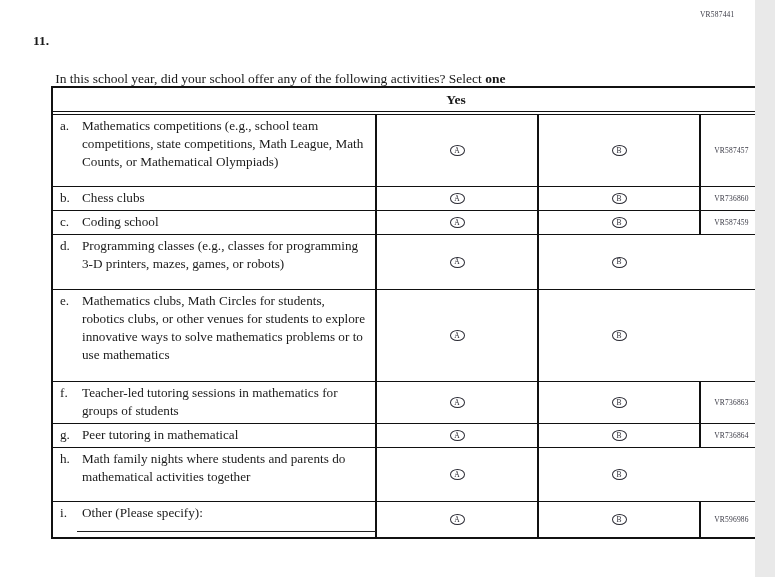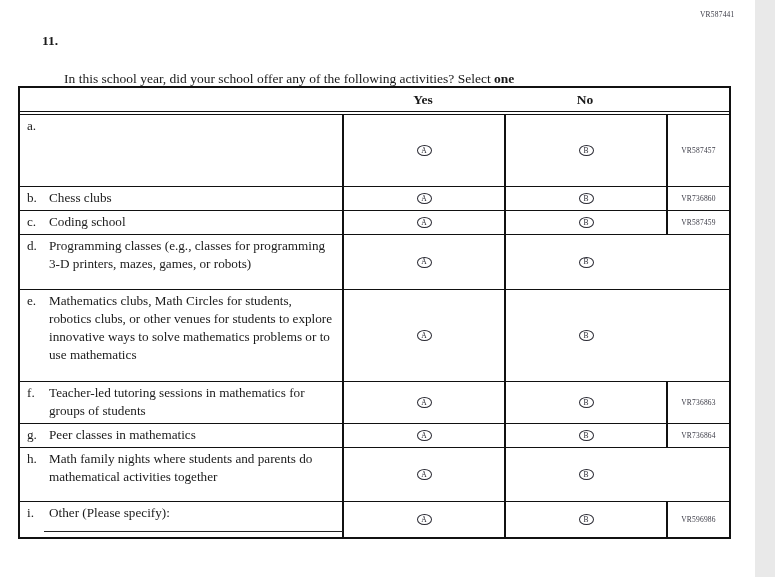--- a/index.html
+++ b/index.html
@@ -8,28 +8,28 @@
     position:relative; width:755px; height:577px; background:#ffffff;
     color:#1a1a1a; overflow:hidden;
   }
   .corner-code {
     position:absolute; top:10px; left:700px;
     font-size:7.5px; letter-spacing:.2px; color:#3a3a45;
     font-family:"Liberation Serif", serif;
   }
   .question {
     position:absolute; left:33px; top:31px; width:640px;
-    display:flex; gap:6px; font-size:13.5px; line-height:19px;justify-content:center;
+    display:flex; gap:6px; font-size:13.5px; line-height:19px;
   }
   .qnum { font-weight:bold; white-space:nowrap; }
   .qtext { width:600px;margin-top:38px; }
   .qtext b { font-weight:bold; }
 
   .qtable {
-    position:absolute; left:18px; top:86px; width:713px;
+    position:absolute; left:51px; top:86px; width:713px;
     border:2px solid #111; background:#fff;
   }
   .header-row, .trow {
     display:grid; grid-template-columns:322px 162px 162px 1fr;
   }
   .header-row { height:27px; border-bottom:4px double #111; }
   .header-row .cell { display:flex; align-items:center; justify-content:center; }
   .hlabel { font-weight:bold; font-size:13.5px; }
 
   .trow { border-top:1px solid #111; }
@@ -82,27 +82,27 @@
       <span>In this school year, did your school offer any of the following activities? Select</span>
       <b>one</b>
       <div>circle in each row.</div>
     </div>
   </div>
 
   <div class="qtable">
     <div class="header-row">
       <div class="cell"></div>
       <div class="cell hlabel">Yes</div>
-      <div class="cell hlabel">No</div>
       <div class="cell"></div>
     </div>
     <div class="rows">
         <div class="trow">
           <div class="cell c-act">
             <span class="rlabel">a.</span>
+            <span class="rtext">Mathematics competitions (e.g., school team competitions, state competitions, Math League, Math Counts, or Mathematical Olympiads)</span>
           </div>
           <div class="cell c-yes">
             <span class="bubble">A</span>
           </div>
           <div class="cell c-no">
             <span class="bubble">B</span>
           </div>
           <div class="cell c-code">VR587457</div>
         </div>
         <div class="trow">
@@ -164,21 +164,21 @@
             <span class="bubble">A</span>
           </div>
           <div class="cell c-no">
             <span class="bubble">B</span>
           </div>
           <div class="cell c-code">VR736863</div>
         </div>
         <div class="trow">
           <div class="cell c-act">
             <span class="rlabel">g.</span>
-            <span class="rtext">Peer classes in mathematics</span>
+            <span class="rtext">Peer tutoring in mathematical</span>
           </div>
           <div class="cell c-yes">
             <span class="bubble">A</span>
           </div>
           <div class="cell c-no">
             <span class="bubble">B</span>
           </div>
           <div class="cell c-code">VR736864</div>
         </div>
         <div class="trow">

